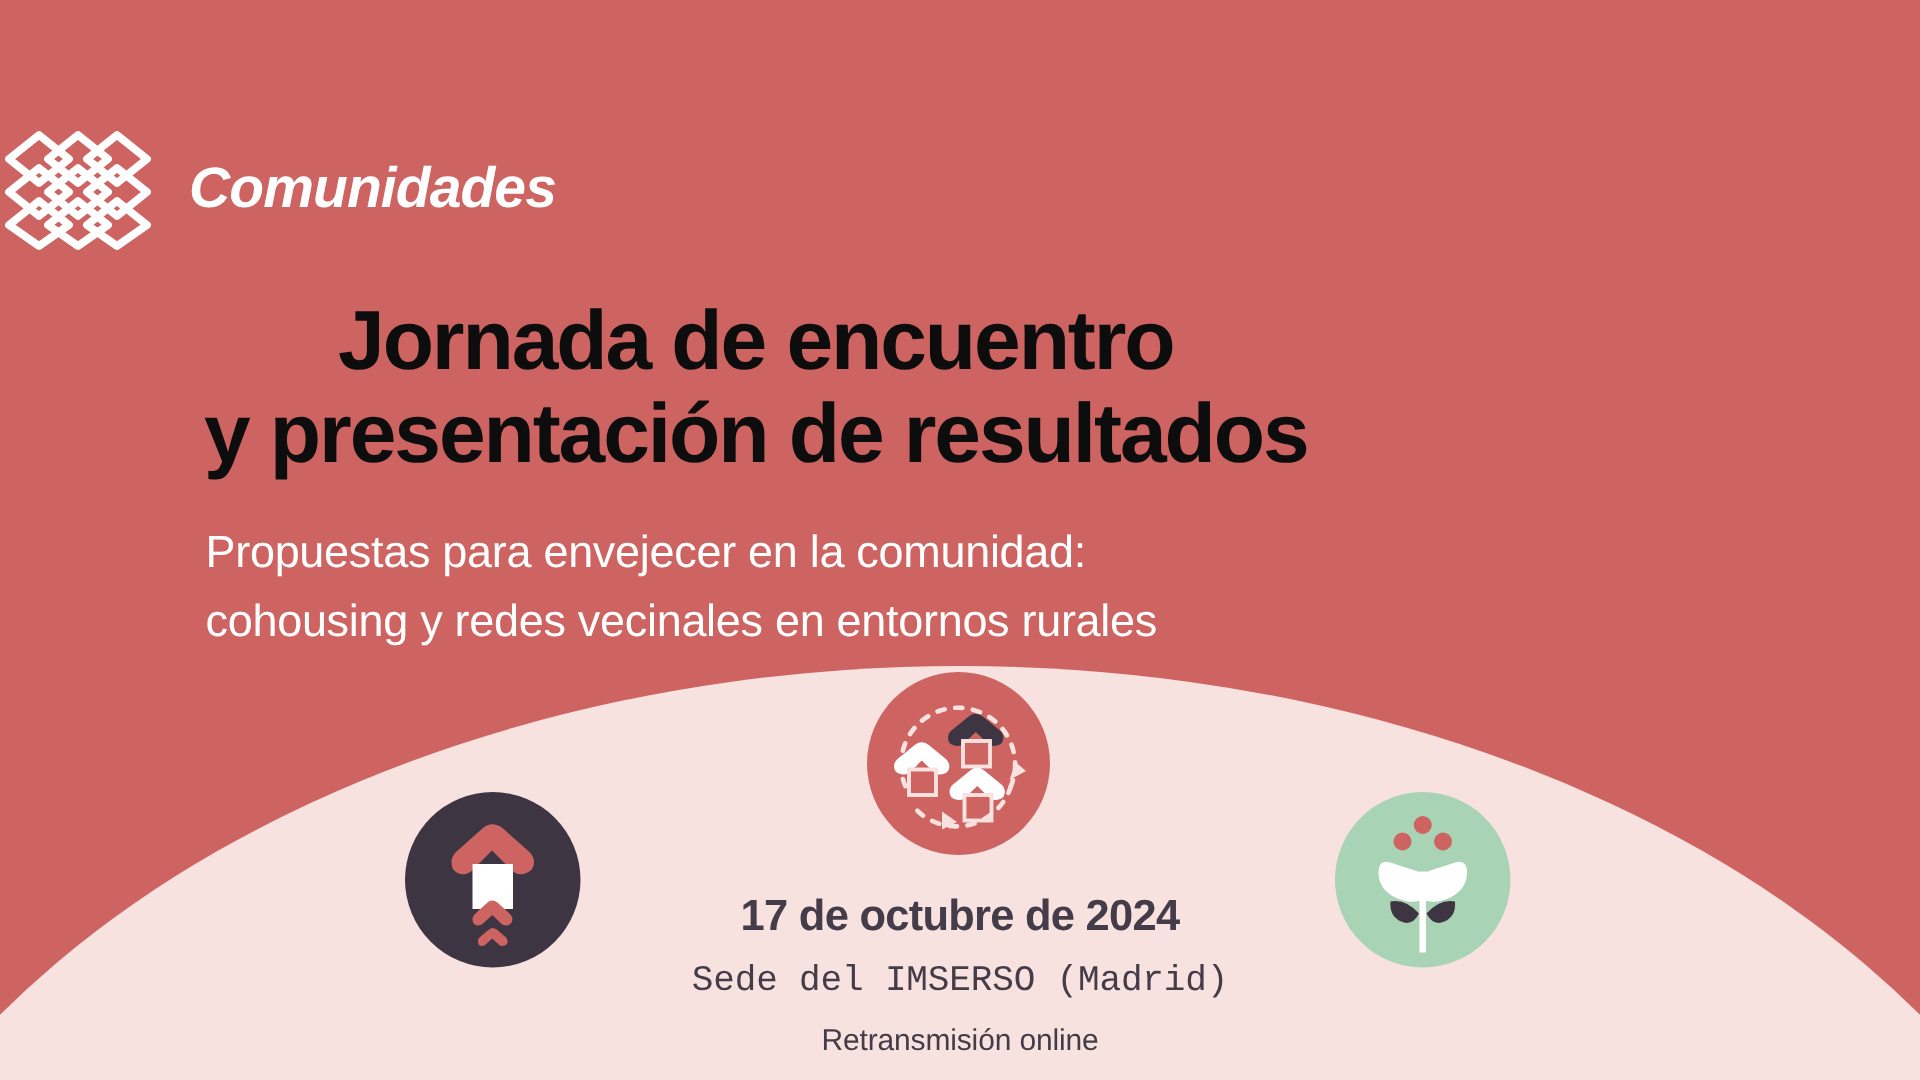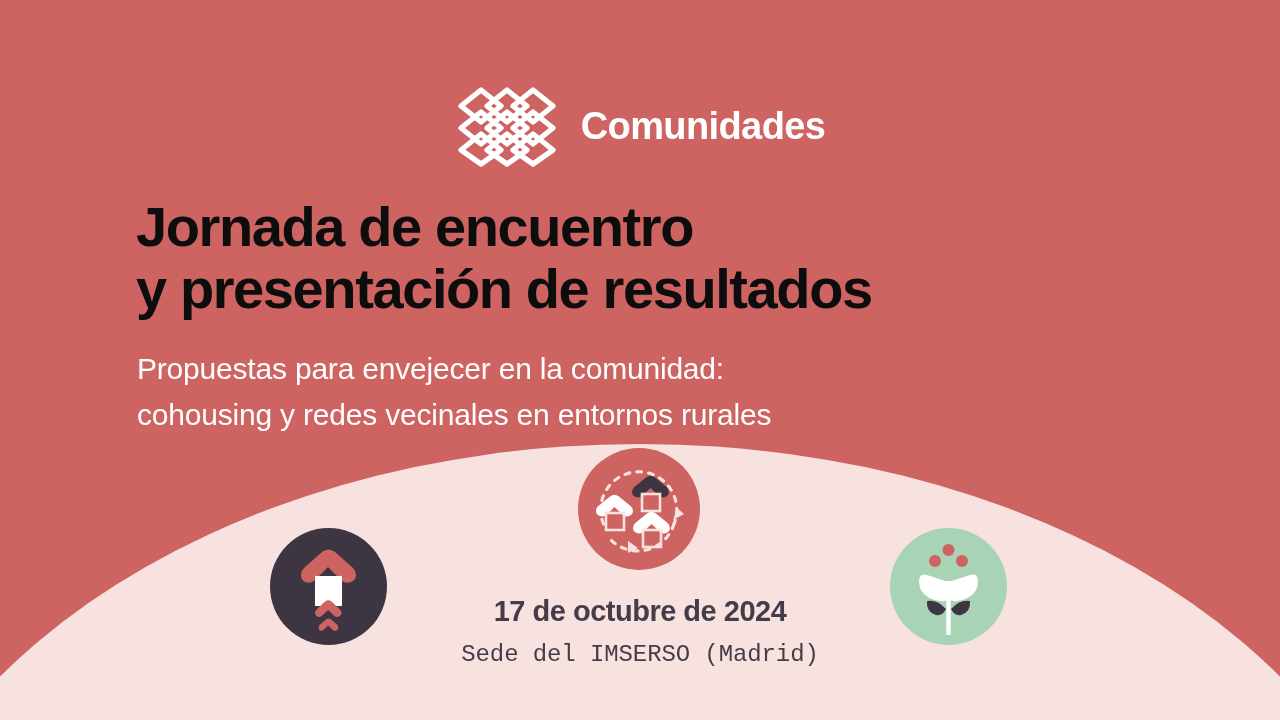--- a/index.html
+++ b/index.html
@@ -36,22 +36,22 @@
 
   
   .brand {
     position: absolute;
     left: 0;
     right: 0;
     top: 84px;
     z-index: 5;
     display: flex;
     align-items: center;
-    justify-content: center;
     gap: 22px;
+    font-style: italic;
   }
   .brand-mark {
     width: 104px;
     height: 84px;
     flex: none;
     display: block;
   }
   .brand-wordmark {
     display: flex;
     flex-direction: column;
@@ -69,21 +69,21 @@
     top: 196px;
     z-index: 5;
     margin: 0;
     color: #0d0d0d;
     font-weight: 700;
     font-size: 56px;
     line-height: 1.1;
     letter-spacing: -1.4px;
     max-width: 1000px;
   }
-  .headline .hl-line { display: block; white-space: nowrap; }
+  .headline .hl-line { display: block; white-space: nowrap; text-align: center; }
 
   .subtitle {
     position: absolute;
     left: 137px;
     top: 346px;
     z-index: 5;
     margin: 0;
     color: #ffffff;
     font-weight: 400;
     font-size: 30px;
@@ -242,15 +242,16 @@
         <rect x="56.3" y="53" width="4.4" height="54" fill="#ffffff"></rect>
         <path d="M56 81 q-9-10-19-8 q-1 11 9 14 q6 1.5 10-6 Z" fill="#3e3543"></path>
         <path d="M61 81 q9-10 19-8 q1 11-9 14 q-6 1.5-10-6 Z" fill="#3e3543"></path>
       </svg>
     </span>
   </div>
 
   <div class="event-details">
     <p class="event-date">17 de octubre de 2024</p>
     <p class="event-venue">Sede del IMSERSO (Madrid)</p>
+    <p class="event-stream">Retransmisión online</p>
   </div>
 
 </div>
 
 </body></html>

